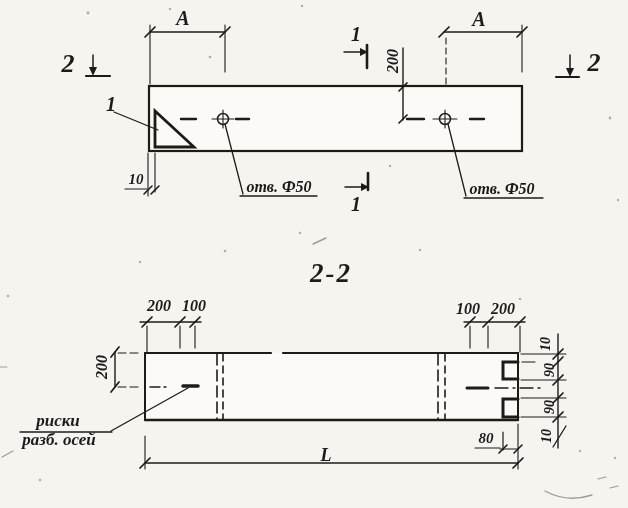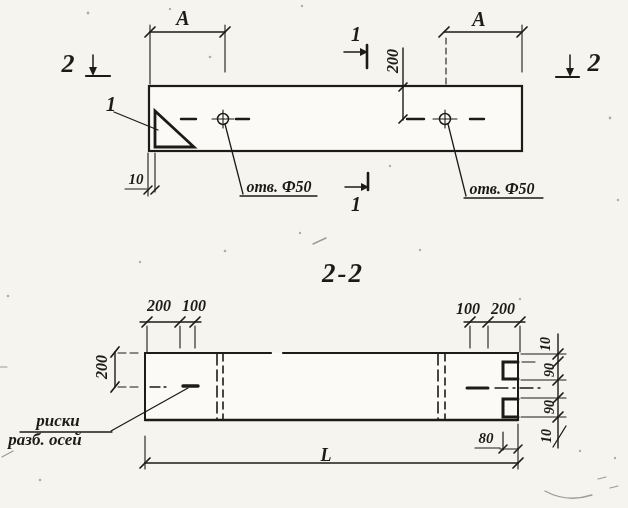--- a/index.html
+++ b/index.html
@@ -14,21 +14,21 @@
     font-family:"Liberation Serif", serif;line-height:1;white-space:nowrap;
     text-align:center;
   }
   .rot{transform:rotate(-90deg);}
   .big{font-size:26px;}
   .a{font-size:20px;}
   .one{font-size:20px;}
   .dim{font-size:16px;}
   .sm{font-size:15px;}
   .tiny{font-size:14px;}
-  .ttl{font-size:27px;letter-spacing:2px;text-align:right;}
+  .ttl{font-size:27px;letter-spacing:2px;}
   .note{font-size:17px;}
   .L{font-size:18px;font-weight:700;}
 </style>
 </head>
 <body>
 
 <div id="canvas">
 
 <svg width="628" height="508" viewBox="0 0 628 508">
   <g stroke="#1d1b18" fill="none" stroke-linecap="round">
@@ -212,21 +212,21 @@
 <span class="lbl dim" style="left:243px;top:179px;width:72px;">отв. Ф50</span>
 <span class="lbl dim" style="left:466px;top:181px;width:72px;">отв. Ф50</span>
 
 <span class="lbl ttl" style="left:298px;top:260px;width:66px;">2-2</span>
 <span class="lbl dim" style="left:142px;top:298px;width:34px;">200</span>
 <span class="lbl dim" style="left:179px;top:298px;width:30px;">100</span>
 <span class="lbl dim" style="left:453px;top:301px;width:30px;">100</span>
 <span class="lbl dim" style="left:486px;top:301px;width:34px;">200</span>
 <span class="lbl dim rot" style="left:83px;top:358px;width:40px;height:18px;">200</span>
 <span class="lbl note" style="left:28px;top:412px;width:60px;">риски</span>
-<span class="lbl note" style="left:0;top:431px;width:90px;">разб. осей</span>
+<span class="lbl note" style="left:14px;top:431px;width:90px;">разб. осей</span>
 <span class="lbl sm" style="left:473px;top:431px;width:26px;text-align:center;">80</span>
 <span class="lbl L" style="left:316px;top:446px;width:20px;">L</span>
 <span class="lbl tiny rot" style="left:532px;top:336px;width:30px;height:16px;">10</span>
 <span class="lbl tiny rot" style="left:536px;top:362px;width:30px;height:16px;">90</span>
 <span class="lbl tiny rot" style="left:536px;top:399px;width:30px;height:16px;">90</span>
 <span class="lbl tiny rot" style="left:533px;top:428px;width:30px;height:16px;">10</span>
 
 </div>
 
 </body></html>

